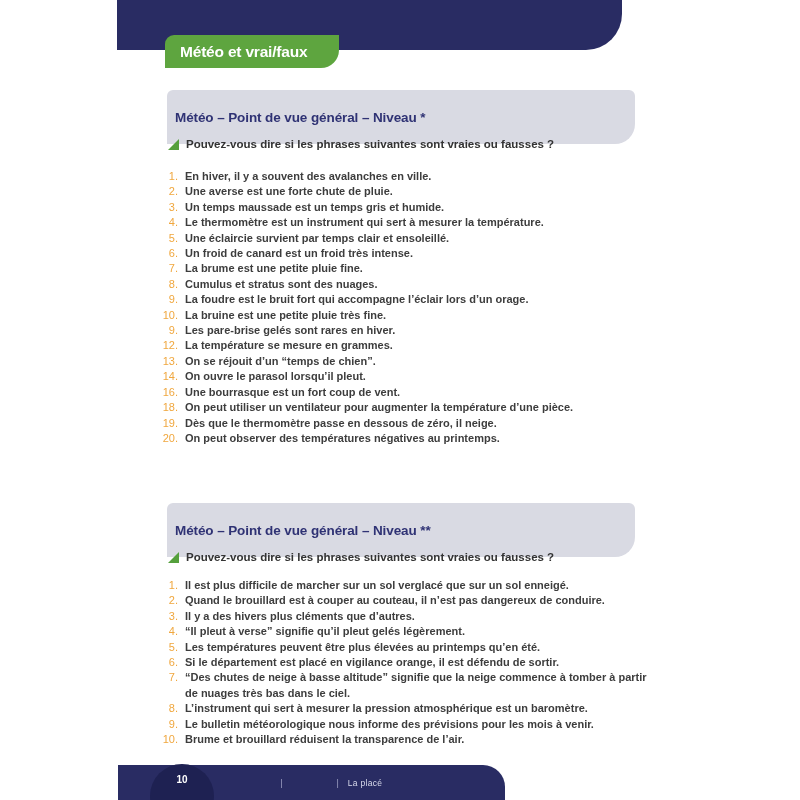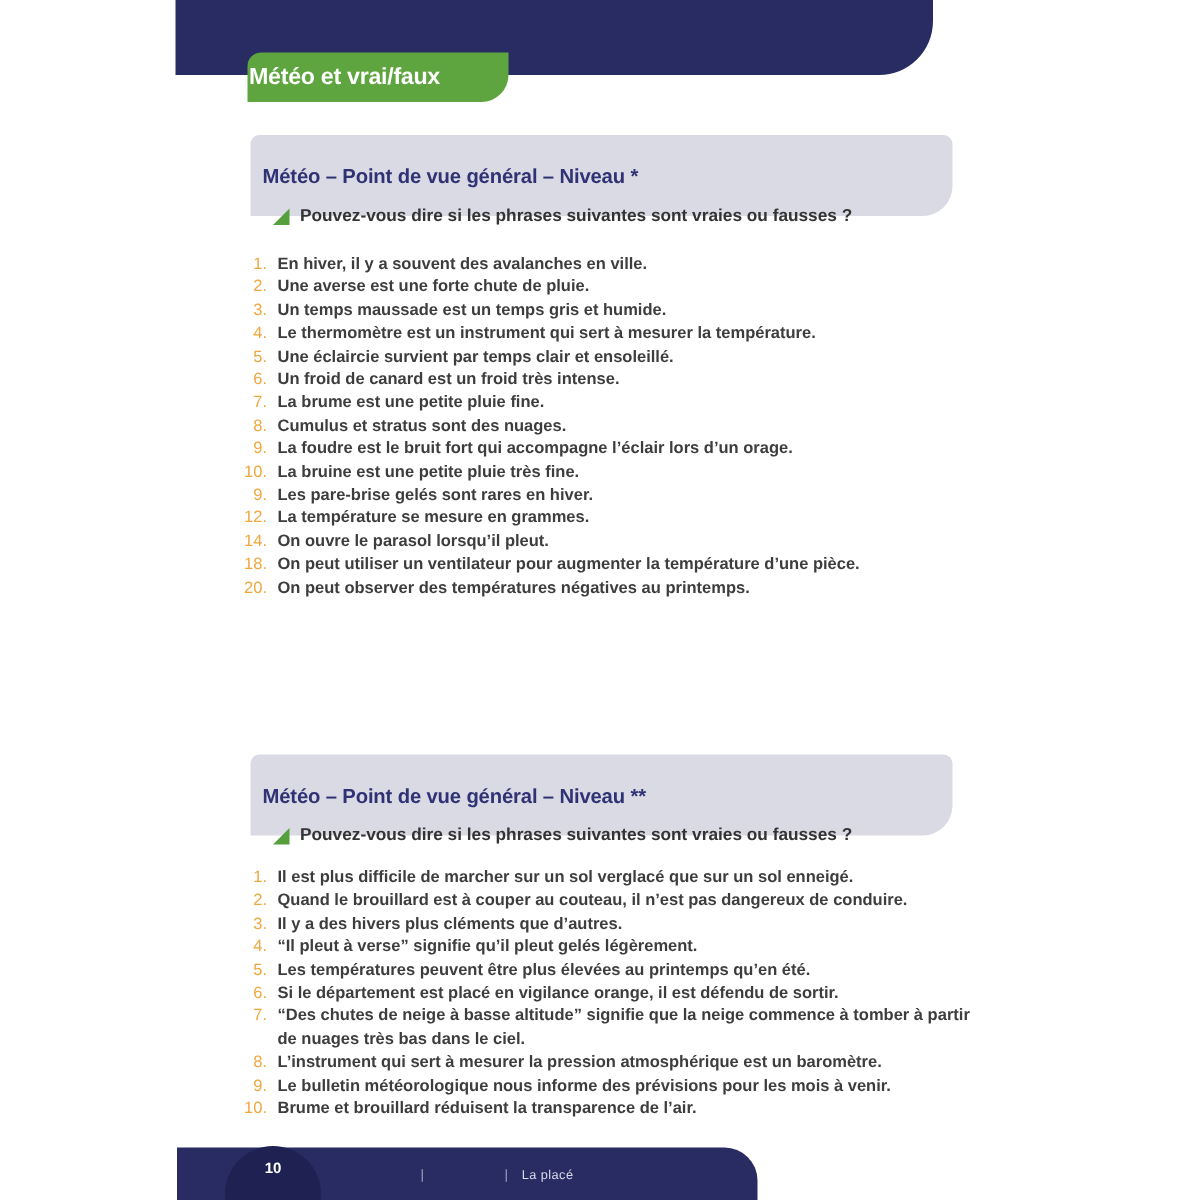--- a/index.html
+++ b/index.html
@@ -8,33 +8,33 @@
     background:#ffffff;
     font-family:"Liberation Sans", sans-serif;
   }
   .topbar{
     position:absolute;left:117px;top:0;width:505px;height:50px;
     background:var(--navy);border-radius:0 0 36px 0;
   }
   .banner{
     position:absolute;left:165px;top:35px;width:174px;height:33px;
     background:var(--green);border-radius:9px 0 18px 0;
-    display:flex;align-items:center;box-sizing:border-box;padding-left:1px;
+    display:flex;align-items:center;box-sizing:border-box;padding-left:15px;
     color:#ffffff;font-weight:bold;font-size:15.5px;letter-spacing:-0.2px;
   }
   .secbar{
     position:absolute;left:167px;width:468px;height:54px;
     background:var(--gray);border-radius:6px 6px 20px 0;
     display:flex;align-items:center;box-sizing:border-box;padding-left:8px;
     color:var(--title);font-weight:bold;font-size:13.5px;letter-spacing:-0.1px;
   }
   .secbar.s1{top:90px;}
   .secbar.s2{top:503px;}
   .prompt{
-    position:absolute;left:182px;display:flex;align-items:center;gap:7px;
+    position:absolute;left:168px;display:flex;align-items:center;gap:7px;
     font-weight:bold;font-size:11.5px;color:#333333;
   }
   .prompt.p1{top:138px;}
   .prompt.p2{top:551px;}
   .tri{
     width:0;height:0;flex:0 0 auto;
     border-left:11px solid transparent;
     border-bottom:11px solid var(--trigreen);
   }
   ol.list{
@@ -123,26 +123,38 @@
     </li>
     <li class="stmt">
       <span class="num">9.</span>
       <span class="txt">Les pare-brise gelés sont rares en hiver.</span>
     </li>
     <li class="stmt">
       <span class="num">12.</span>
       <span class="txt">La température se mesure en grammes.</span>
     </li>
     <li class="stmt">
+      <span class="num">13.</span>
+      <span class="txt">On se réjouit d’un “temps de chien”.</span>
+    </li>
+    <li class="stmt">
       <span class="num">14.</span>
       <span class="txt">On ouvre le parasol lorsqu’il pleut.</span>
     </li>
     <li class="stmt">
+      <span class="num">16.</span>
+      <span class="txt">Une bourrasque est un fort coup de vent.</span>
+    </li>
+    <li class="stmt">
       <span class="num">18.</span>
       <span class="txt">On peut utiliser un ventilateur pour augmenter la température d’une pièce.</span>
+    </li>
+    <li class="stmt">
+      <span class="num">19.</span>
+      <span class="txt">Dès que le thermomètre passe en dessous de zéro, il neige.</span>
     </li>
     <li class="stmt">
       <span class="num">20.</span>
       <span class="txt">On peut observer des températures négatives au printemps.</span>
     </li>
   </ol>
 
 <div class="secbar s2">
   <span>Météo – Point de vue général – Niveau **</span>
 </div>

